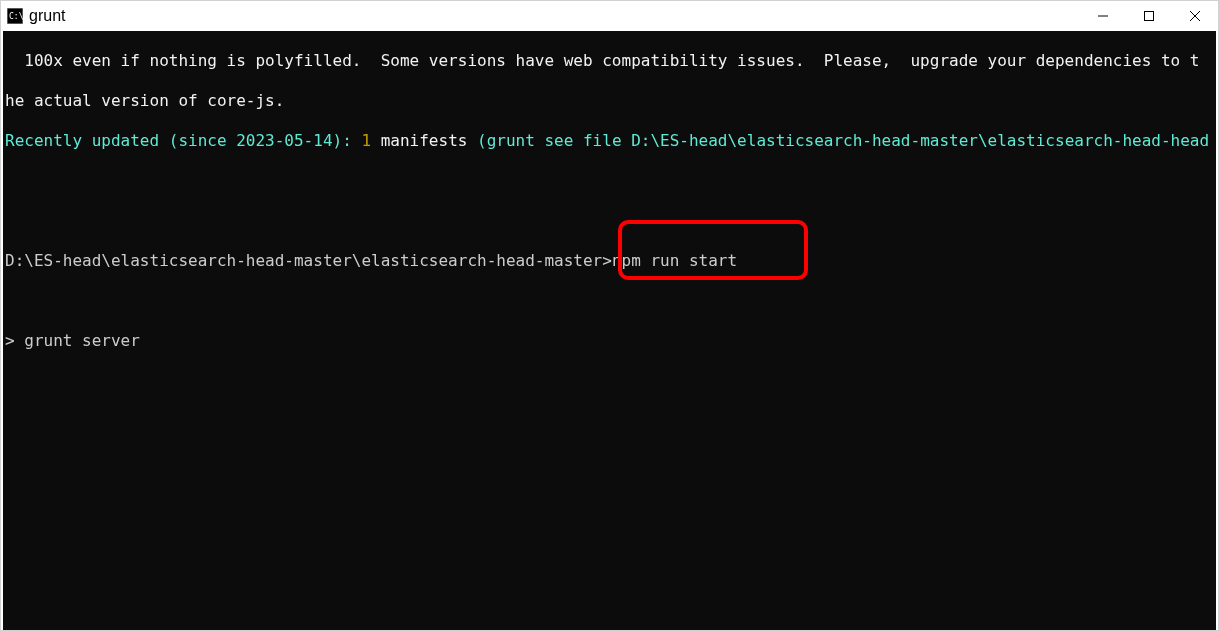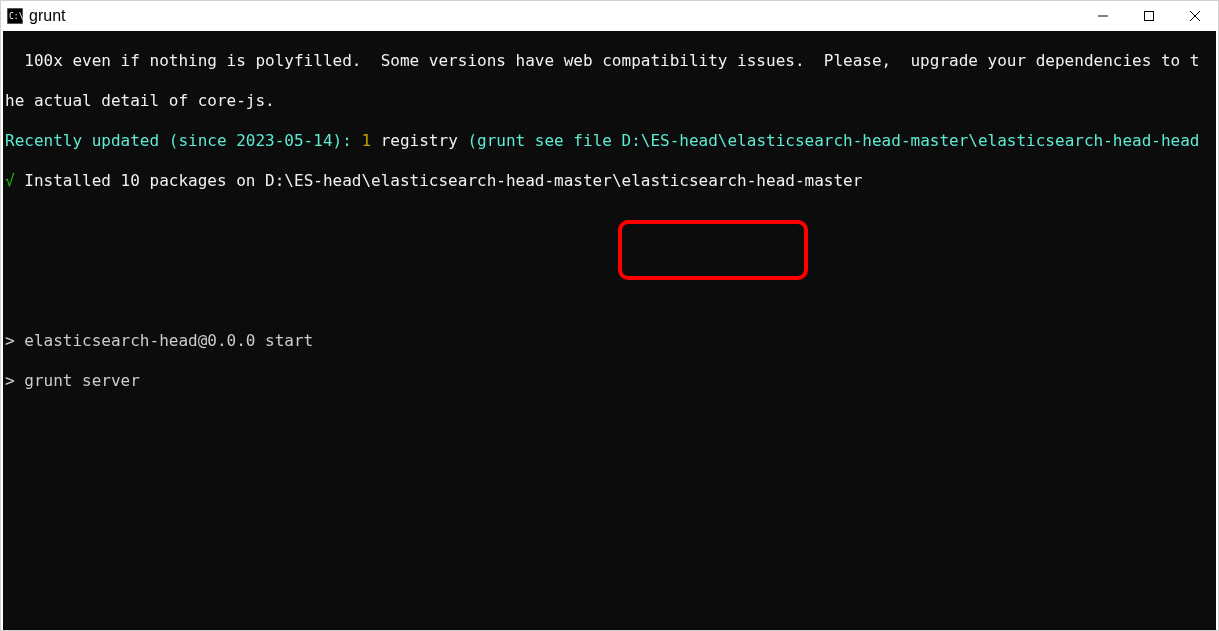--- a/index.html
+++ b/index.html
@@ -120,27 +120,26 @@
           <line x1="0" y1="0" x2="10" y2="10" stroke="currentColor" stroke-width="1"></line>
           <line x1="10" y1="0" x2="0" y2="10" stroke="currentColor" stroke-width="1"></line>
         </svg>
     </div>
   </div>
 
   <div class="body-row">
     <div class="white-strip"></div>
     <div class="terminal">
 <span class="term-line white">  100x even if nothing is polyfilled.  Some versions have web compatibility issues.  Please,  upgrade your dependencies to t</span>
-<span class="term-line white">he actual detail of core-js.</span>
-<span class="term-line"><span class="dim">Recently updated (since 2023-05-14)</span><span class="dim">: </span><span class="yellow">1</span><span class="white"> registry</span><span class="dim"> (grunt see file D:\ES-head\elasticsearch-head-master\elasticsearch-head-head</span></span>
-<span class="term-line"><span class="green">√</span><span class="white"> Installed 10 packages on D:\ES-head\elasticsearch-head-master\elasticsearch-head-master</span></span>
+<span class="term-line white">he actual version of core-js.</span>
+<span class="term-line"><span class="dim">Recently updated (since 2023-05-14)</span><span class="dim">: </span><span class="yellow">1</span><span class="white"> manifests</span><span class="dim"> (grunt see file D:\ES-head\elasticsearch-head-master\elasticsearch-head-head</span></span>
 <span class="term-line"> </span>
 <span class="term-line"> </span>
+<span class="term-line"><span class="gray">D:\ES-head\elasticsearch-head-master\elasticsearch-head-master&gt;</span><span class="gray">npm run start</span></span>
 <span class="term-line"> </span>
-<span class="term-line gray">&gt; elasticsearch-head@0.0.0 start</span>
 <span class="term-line gray">&gt; grunt server</span>
 <span class="term-line"> </span>
 
 
 
       <div class="highlight-box" id="hl" style="left: 615px; top: 189px; width: 190px; height: 60px;"></div>
     </div>
     <div class="scroll-gap"></div>
     <div class="white-strip"></div>
   </div>

